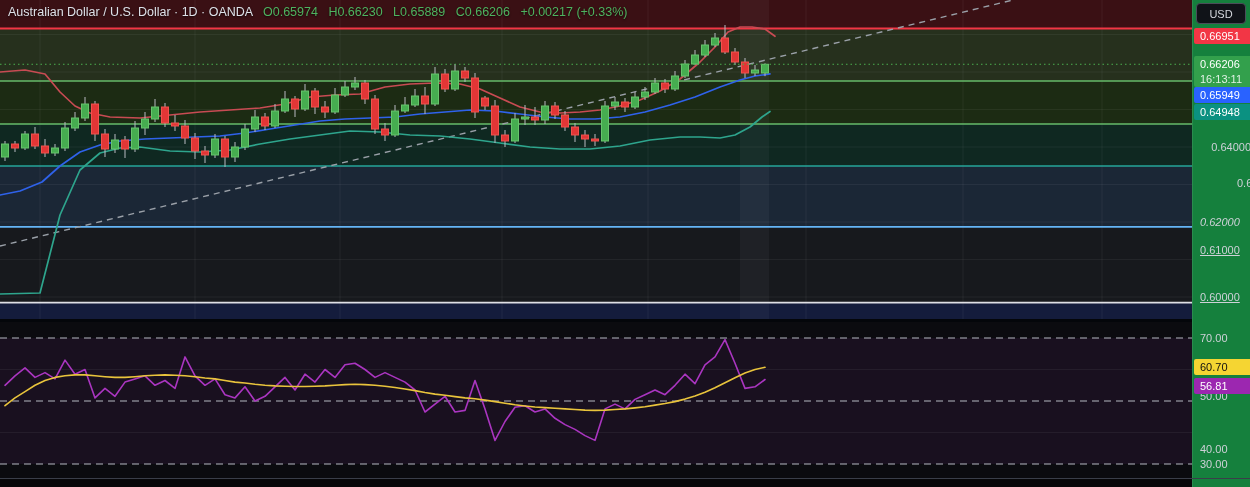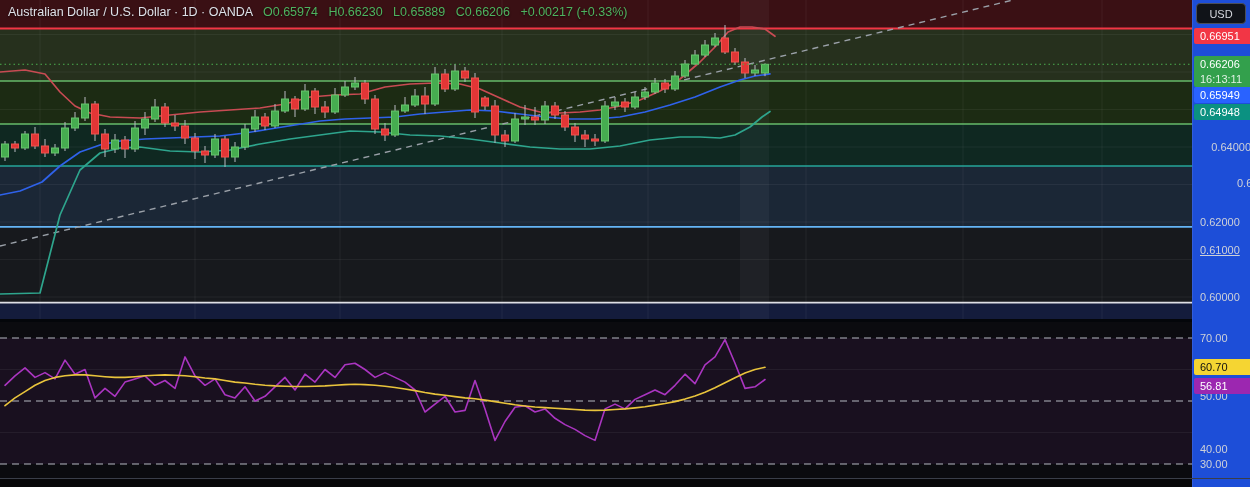--- a/index.html
+++ b/index.html
@@ -13,21 +13,21 @@
   .legend .row span + span{margin-left:7px;}
   .main-legend{top:4px;}
   .rsi-legend{top:329px;}
   .t-green{color:#4eb35f;}
   .t-blue{color:#3e72f7;}
   .t-red{color:#d04a54;}
   .t-teal{color:#2aa99a;}
   .t-purple{color:#bb4fcb;}
   .t-yellow{color:#e7c53a;}
   .t-dim{color:#c9ccd4;letter-spacing:4px;}
-  .axis-col{position:absolute;left:1192px;top:0;width:58px;height:487px;background:#1d4ed8;
+  .axis-col{position:absolute;left:1192px;top:0;width:58px;height:487px;background:#15803d;
             border-left:1px solid rgba(255,255,255,.09);z-index:3;}
   .usd-btn{position:absolute;top:3px;left:3px;width:50px;height:21px;background:#101318;
            color:#d5d8de;border:1px solid #4a4e59;border-radius:4px;font-size:11px;
            font-family:"Liberation Sans",sans-serif;cursor:pointer;}
   .axis-label{position:absolute;left:0;width:100%;padding-left:7px;box-sizing:border-box;
               font-size:11px;color:#ced1d8;transform:translateY(-50%);line-height:12px;}
   .axis-badge{position:absolute;left:1px;width:52px;border-radius:2px;font-size:11px;
               line-height:16px;padding-left:6px;z-index:2;}
   .axis-badge .sub{line-height:15px;}
   .bottom-rule{position:absolute;left:0;top:478px;width:1250px;height:1px;background:#3a3e49;z-index:6;}
@@ -275,23 +275,23 @@
         <span class="t-green">+0.00217 (+0.33%)</span>
       </div>
     </div>
 
   </div>
 
   <div class="axis-col" id="axis-col">
     <button class="usd-btn">USD</button>
   <div class="axis-label" style="top: 147px; text-align: right;">0.64000</div>
       <div class="axis-label" style="top: 183px; padding-left: 44px;">0.63000</div>
-      <div class="axis-label" style="top: 222px;">0.62000</div>
+      <div class="axis-label" style="top: 222px; font-style: italic;">0.62000</div>
       <div class="axis-label" style="top: 250px; text-decoration: underline;">0.61000</div>
-      <div class="axis-label" style="top: 297px;">0.60000</div>
+      <div class="axis-label" style="top: 297px; text-decoration: underline;">0.60000</div>
       <div class="axis-label" style="top: 338px;">70.00</div>
       <div class="axis-label" style="top: 396px;">50.00</div>
       <div class="axis-label" style="top: 432.5px; margin-top: 16px;">40.00</div>
       <div class="axis-label" style="top: 464px;">30.00</div>
       <div class="axis-badge" style="top: 28.3375px; background: rgb(242, 54, 69); color: rgb(255, 255, 255);">
         <div>0.66951</div>
       </div>
       <div class="axis-badge" style="top: 56.275px; background: rgb(51, 160, 76); color: rgb(255, 255, 255);">
         <div>0.66206</div>
         <div class="sub" style="color: rgba(255, 255, 255, 0.85);">16:13:11</div>

